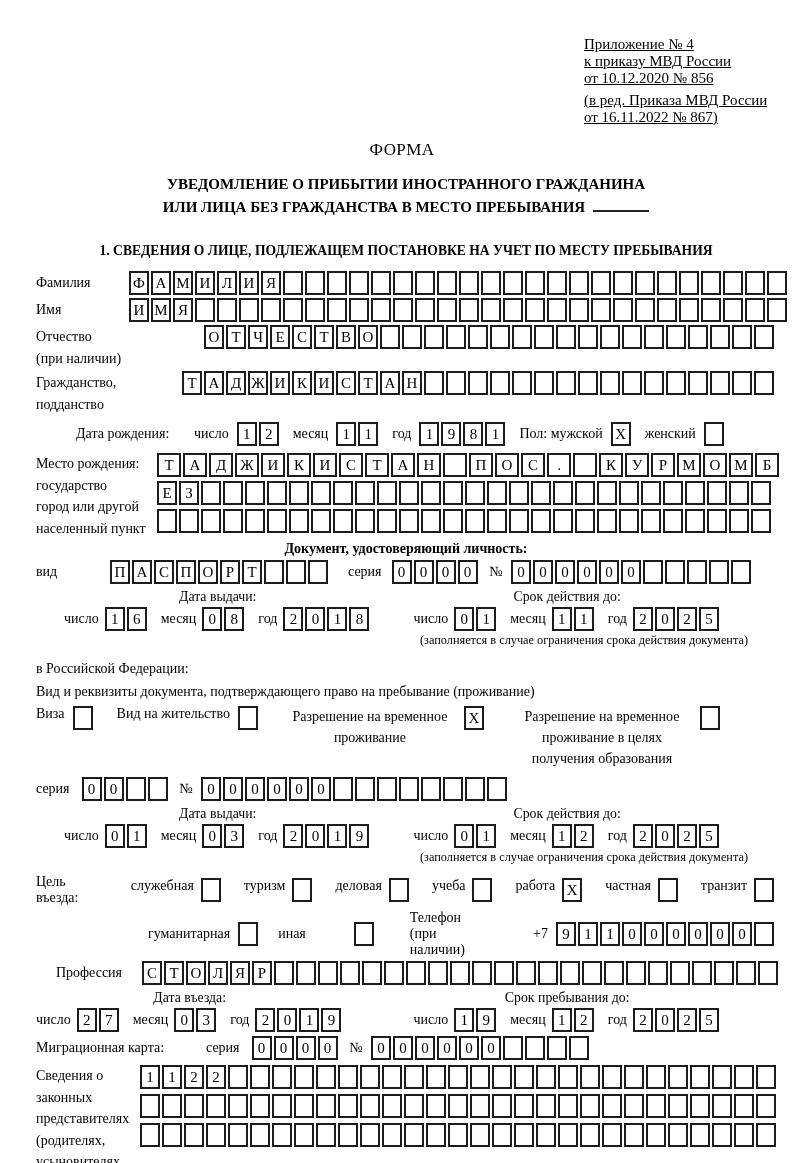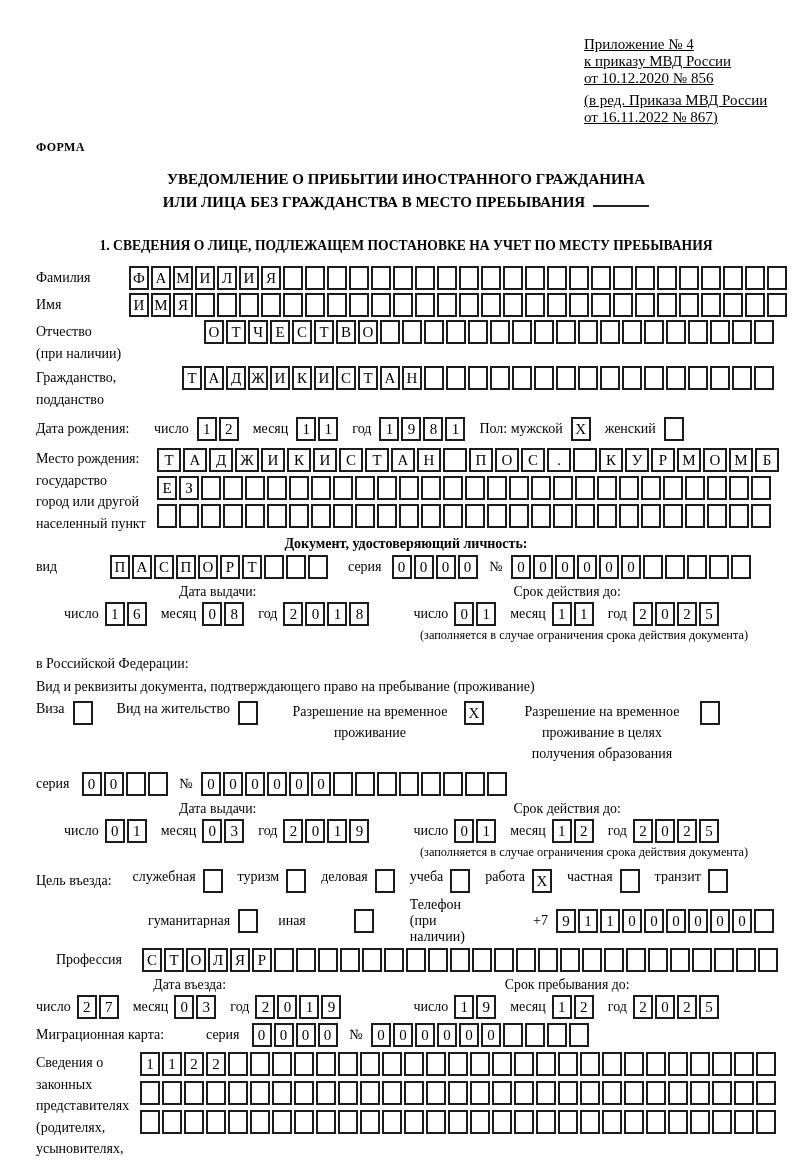--- a/index.html
+++ b/index.html
@@ -6,21 +6,21 @@
   html, body { width: 800px; }
   body {
     height: 1163px; overflow: hidden; background: #ffffff; color: #000;
     font-family: "Liberation Serif", "DejaVu Serif", serif; font-size: 14px;
   }
   .page { padding: 36px 24px 0 36px; }
 
   
   .hdr { margin-left: 548px; font-size: 15px; line-height: 17px; text-decoration: underline; }
   .hdr .gap { margin-top: 5px; }
-  .forma { text-align: left; font-weight: bold; font-size: 12px; margin-top: 14px; padding-right: 8px; letter-spacing: .4px; }
+  .forma { text-align: center; font-weight: normal; font-size: 17px; margin-top: 14px; padding-right: 8px; letter-spacing: .4px; }
 
   .title { text-align: center; font-weight: bold; font-size: 15px; line-height: 23px; margin-top: 13px; }
   .title-blank { display: inline-block; width: 56px; border-bottom: 2px solid #222; margin-left: 8px; }
   .sec { font-weight: bold; font-size: 13.6px; text-align: center; margin-top: 24px; }
 
   
   .cells { display: flex; flex: none; }
   .cell {
     flex: none; width: 20px; height: 24px; border: 2px solid #1c1c1c; margin-right: 2px;
     background: #fff; display: inline-flex; align-items: center; justify-content: center;
@@ -29,21 +29,21 @@
 
   .row { display: flex; align-items: center; margin-top: 3px; }
   .lbl { flex: none; }
   .lbl-fam { width: 93px; }
   .lbl-otch { width: 168px; }
   .lbl-grazh { width: 146px; }
   .subline { margin-top: 1px; line-height: 18px; }
 
   .r-birth { margin-top: 8px; }
   .r-birth .t { margin-right: 8px; }
-  .r-birth .lead { width: 110px; }
+  .r-birth .lead { width: 110px; margin-left: 40px; }
   .r-birth .ml { margin-left: 12px; margin-right: 8px; }
 
   
   .mb { display: flex; margin-top: 7px; align-items: flex-start; }
   .mb-labels { flex: none; width: 121px; line-height: 21.5px; }
   .mb-rows .cells { margin-bottom: 4px; }
   .mb-rows .r1 .cell { width: 24px; }
 
   .doc-head { text-align: center; font-weight: bold; margin-top: 2px; font-size: 14px; }
 
@@ -74,21 +74,21 @@
   .opt-2 { margin-left: 22px; }
   .opt-3 { margin-left: 24px; }
   .opt-3 .opt-label { width: 172px; }
   .opt-4 { margin-left: 26px; }
   .opt-4 .opt-label { width: 180px; }
 
   .r-series { margin-top: 8px; }
   .r-series .t-ser { margin-right: 12px; }
   .r-series .t-num { margin: 0 8px 0 10px; }
 
-  .purpose { margin-top: 9px; }
+  .purpose { margin-top: 9px; gap: 8px; }
   .purpose .pfx { margin-right: 8px; }
   .purpose .opt { margin-left: 13px; }
   .purpose .opt:first-of-type { margin-left: 0; }
   .purpose .opt .cell { margin-left: 7px; }
   .purpose2 { margin-top: 4px; padding-left: 112px; }
   .purpose2 .opt { align-items: center; }
   .purpose2 .opt-inaya { margin-left: 18px; gap: 40px; }
   .purpose2 .t-phone { margin-left: 34px; }
   .purpose2 .t-pfx { margin-left: 42px; margin-right: 8px; }
 

